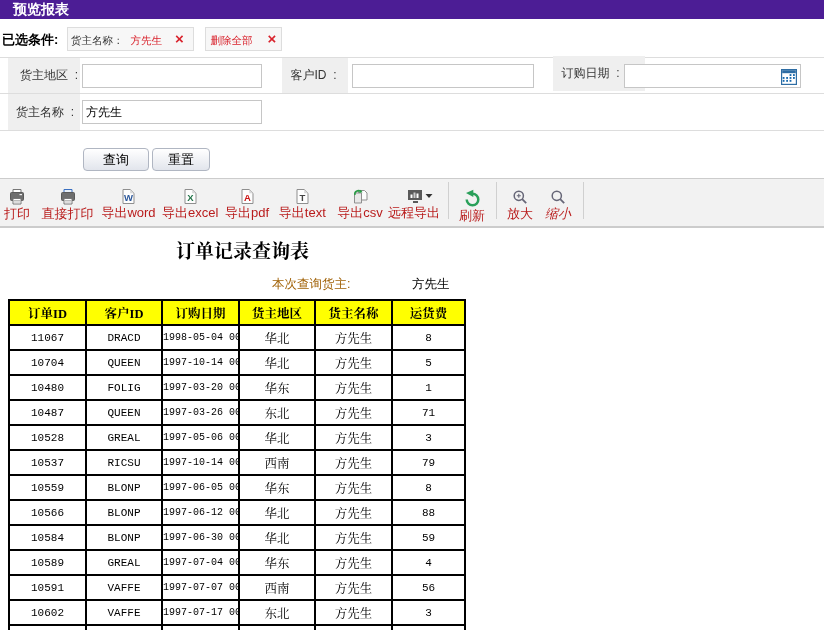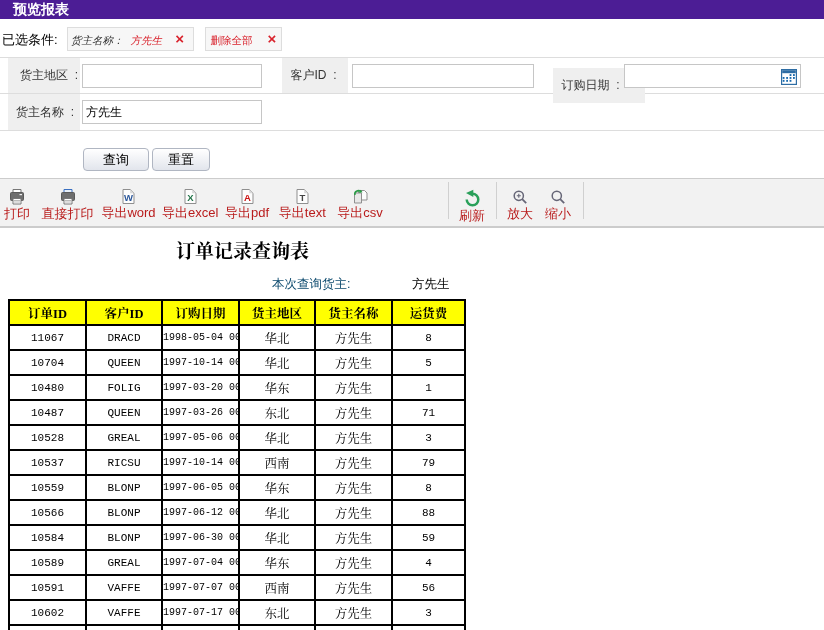--- a/index.html
+++ b/index.html
@@ -1,58 +1,58 @@
 <!DOCTYPE html>
 <html><head>
 <meta charset="utf-8">
 <style>
   * { margin:0; padding:0; box-sizing:border-box; }
   html,body { width:824px; height:630px; background:#fff; font-family:"Liberation Sans", sans-serif; overflow:hidden; position:relative; }
   #topbar { position:absolute; left:0; top:0; width:824px; height:19px; background:#4c1d95; color:#fff; font-weight:bold; font-size:14px; line-height:18px; padding-left:13px; }
-  #condlabel { position:absolute; left:2px; top:31px; font-size:13px; font-weight:normal; color:#000; }
+  #condlabel { position:absolute; left:2px; top:31px; font-size:13px; font-weight:bold; color:#000; }
   .tag { position:absolute; top:27px; height:24px; line-height:22px; background:#f7f7f7; border:1px solid #ddd; font-size:10.5px; padding:0 0 0 3px; color:#333; }
   .tag .red { color:#d9232d; margin-left:7px; }
   .tag2 .red { margin-left:0; }
   .tag .x { color:#d9232d; font-weight:bold; margin-left:13px; font-size:15px; }
   
   .hline { position:absolute; left:0; width:824px; height:1px; background:#ddd; }
   .flabel { position:absolute; background:#efefef; font-size:12px; color:#333;margin-left:8px; }
   .finput { position:absolute; background:#fff; border:1px solid #c6c6c6; font-size:12px; padding:0 3px; font-family:"Liberation Sans",sans-serif; color:#000; }
   
   .btn { position:absolute; top:148px; height:23px; border:1px solid #b0b6c2; border-radius:4px; background:linear-gradient(#ffffff,#e2e5ec); font-size:13px; text-align:center; line-height:21px; color:#000; }
   
   #toolbar { position:absolute; left:0; top:178px; width:824px; height:50px; background:#f2f2f2; border-top:1px solid #ccc; border-bottom:2px solid #ccc; }
   .tbi { position:absolute; top:0; text-align:center; }
   .tbi .ic { display:block; margin:9.5px auto 0; }
   .tbi .lb { display:block; font-size:13px; color:#b91c1c; margin-top:0; white-space:nowrap; }
   .sep { position:absolute; top:3px; width:1px; height:37px; background:#d0d0d0; }
   
   #title { position:absolute; left:176px; top:236px; width:133px; text-align:center; font-size:19px; font-weight:bold; font-family:"Liberation Serif","Noto Serif CJK SC",serif; white-space:nowrap; }
-  #subt1 { position:absolute; left:272px; top:276px; font-size:12.5px; color:#0c4a6e; }
+  #subt1 { position:absolute; left:272px; top:276px; font-size:12.5px; color:#a16207; }
   #subt2 { position:absolute; left:412px; top:276px; font-size:12.5px; color:#000; }
   table { position:absolute; left:8px; top:299px; width:458px; border-collapse:separate; border-spacing:0; table-layout:fixed; border-top:2px solid #000; border-left:2px solid #000; }
   td, th { border-right:2px solid #000; border-bottom:2px solid #000; overflow:hidden; white-space:nowrap; text-align:center; padding:0; }
   th { background:#ff0; height:25px; font-size:12.5px; font-weight:bold; font-family:"Liberation Serif","Noto Serif CJK SC",serif; }
   td { height:25px; font-size:12.5px; font-family:"Liberation Serif","Noto Serif CJK SC",serif; }
   .mono { font-family:"Liberation Mono",monospace; font-size:11px; }
   td.date { text-align:left; font-family:"Liberation Mono",monospace; font-size:10px; }
 </style>
 </head>
 <body>
 <div id="topbar">预览报表</div>
 <div id="condlabel">已选条件:</div>
-<div class="tag" style="left:67px; width:127px;font-style:italic;">货主名称：<span class="red">方先生</span><span class="x">×</span></div>
+<div class="tag" style="left:67px; width:127px;">货主名称：<span class="red">方先生</span><span class="x">×</span></div>
 <div class="tag tag2" style="left:204.5px; width:77px; padding-left:5px;"><span class="red">删除全部</span><span class="x" style="margin-left:15px;">×</span></div>
 
 <div class="hline" style="top:57px;"></div>
 <div class="hline" style="top:93px;"></div>
 <div class="hline" style="top:130px;"></div>
 <div class="flabel" style="left:0; top:58px; width:72px; height:35px; line-height:35px; padding-left:12px;">货主地区&nbsp;&nbsp;:</div>
 <div class="flabel" style="left:274px; top:58px; width:66px; height:35px; line-height:35px; padding-left:8.5px;">客户ID&nbsp;&nbsp;:</div>
-<div class="flabel" style="left:545px; top:68px; width:92px; height:35px; line-height:35px; padding-left:8.5px;">订购日期&nbsp;&nbsp;:</div>
+<div class="flabel" style="left:545px; top:56px; width:92px; height:35px; line-height:35px; padding-left:8.5px;">订购日期&nbsp;&nbsp;:</div>
 <input class="finput" style="left: 82px; top: 64px; width: 180px; height: 24px;">
 <input class="finput" style="left: 352px; top: 64px; width: 182px; height: 24px;">
 <div class="finput" style="left:624px; top:64px; width:177px; height:24px;">
   <svg width="16" height="16" style="position:absolute; right:3px; top:4px;" viewBox="0 0 16 16">
     <rect x="0.6" y="0.6" width="14.8" height="14.8" fill="#fff" stroke="#2e6da4" stroke-width="1.2"></rect>
     <rect x="1.2" y="1.2" width="13.6" height="3" fill="#2e6da4"></rect>
     <g fill="#1a6aad">
       <rect x="8.6" y="5.1" width="1.8" height="1.9"></rect>
         <rect x="12" y="5.1" width="1.8" height="1.9"></rect>
       <rect x="1.7" y="8" width="1.8" height="1.9"></rect>
@@ -125,38 +125,50 @@
     </div>
   <div class="tbi" style="left:335px; width:50px;">
       <svg class="ic" width="15" height="15" viewBox="0 0 15 15">
         <path fill="#fdfdfd" stroke="#8f8f8f" d="M5.5 1.5h6l2.5 2.5v7H5.5z"></path>
         <path fill="#e8e8e8" stroke="#8f8f8f" d="M1.5 4h7v10h-7z"></path>
         <path fill="none" stroke="#2a9b46" stroke-width="1.6" d="M2 6C1 2.5 5 .5 8 2.5"></path>
         <path fill="#2a9b46" d="M9.5 3.2 5.8 4 7.8.8z"></path>
       </svg>
       <span class="lb">导出csv</span>
     </div>
+  <div class="tbi" style="left:386px; width:56px;">
+      <span style="display:block; margin-top:9.5px; margin-left:13px; white-space:nowrap; height:15px;"><svg width="17" height="15" viewBox="0 0 17 15" style="vertical-align:top;">
+          <rect x="1" y="1" width="14" height="10" fill="#5a5a5a"></rect>
+          <rect x="3.5" y="5.5" width="2" height="3.5" fill="#fff"></rect>
+          <rect x="6.5" y="3.5" width="2" height="5.5" fill="#ccc"></rect>
+          <rect x="9.5" y="4.5" width="2" height="4.5" fill="#fff"></rect>
+          <rect x="6" y="12" width="5" height="2" fill="#5a5a5a"></rect>
+        </svg><svg width="10" height="15" viewBox="0 0 10 15" style="vertical-align:top;">
+          <path d="M1.5 5l3.5 4L8.5 5z" fill="#333"></path>
+        </svg></span>
+      <span class="lb">远程导出</span>
+    </div>
   <div class="sep" style="left:448px;"></div>
   <div class="tbi" style="left:457px; width:30px;">
       <svg class="ic" width="17" height="18" viewBox="0 0 17 18">
         <path d="M2.7 10.6 A5.8 5.8 0 1 0 8.4 4.7" fill="none" stroke="#2aa05a" stroke-width="2.5"></path>
         <path d="M9.3 0.7 L9.3 8.0 L2.0 3.9 z" fill="#2aa05a"></path>
       </svg>
       <span class="lb">刷新</span>
     </div>
   <div class="sep" style="left:496px;"></div>
   <div class="tbi" style="left:505px; width:30px;">
       <svg class="ic" width="16" height="16" viewBox="0 0 16 16">
         <circle cx="6.8" cy="6.8" r="4.6" fill="none" stroke="#667" stroke-width="1.5"></circle>
         <path d="M10.2 10.2l4 4" stroke="#667" stroke-width="1.8"></path>
         <path d="M4.8 6.8h4M6.8 4.8v4" stroke="#667" stroke-width="1.1"></path>
       </svg>
       <span class="lb">放大</span>
     </div>
-  <div class="tbi" style="left:543px; width:30px;">
+  <div class="tbi" style="left:543px; width:30px;font-style:italic;">
       <svg class="ic" width="16" height="16" viewBox="0 0 16 16">
         <circle cx="6.8" cy="6.8" r="4.6" fill="none" stroke="#667" stroke-width="1.5"></circle>
         <path d="M10.2 10.2l4 4" stroke="#667" stroke-width="1.8"></path>
       </svg>
       <span class="lb">缩小</span>
     </div>
   <div class="sep" style="left:583px;"></div>
 </div>
 
 <div id="title">订单记录查询表</div>

